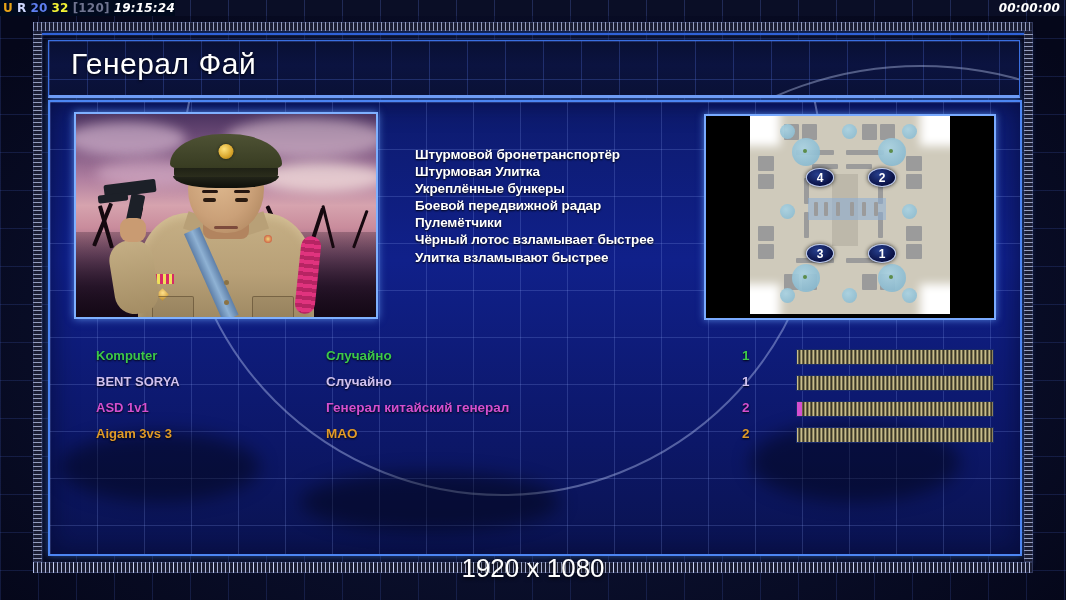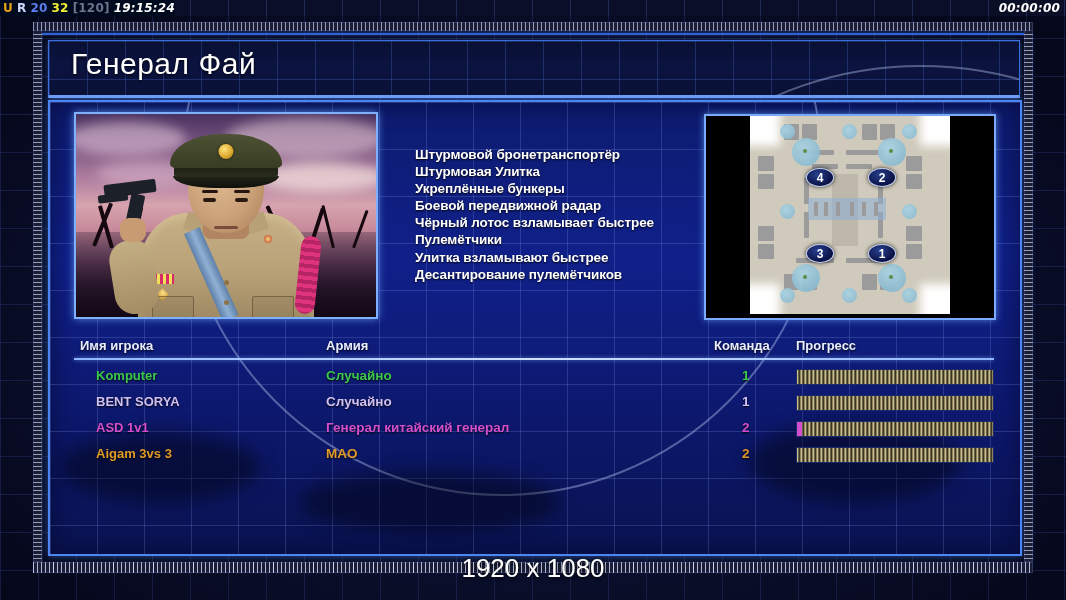--- a/index.html
+++ b/index.html
@@ -295,24 +295,23 @@
     <div class="pt-capgold" style="top:50px;"></div>
     <div class="pt-cap" style="top:20px;"></div>
     <div class="pt-badge" style="top:30px;"></div>
   </div>
 
   <div class="features">
     <div class="f-line">Штурмовой бронетранспортёр</div>
     <div class="f-line">Штурмовая Улитка</div>
     <div class="f-line">Укреплённые бункеры</div>
     <div class="f-line">Боевой передвижной радар</div>
+    <div class="f-line">Пулемётчики</div>
     <div class="f-line">Чёрный лотос взламывает быстрее</div>
-    <div class="f-line">Пулемётчики</div>
     <div class="f-line">Улитка взламывают быстрее</div>
-    <div class="f-line">Десантирование пулемётчиков</div>
   </div>
 
   <div class="minimap-box">
     <div class="mm-bar" style="left:0;"></div>
     <div class="mm-bar" style="left:244px;"></div>
     <div class="mm-inner">
       <div class="mm-corner" style="left:-14px;top:-14px;"></div>
       <div class="mm-corner" style="left:170px;top:-14px;"></div>
       <div class="mm-corner" style="left:-14px;top:168px;"></div>
       <div class="mm-corner" style="left:170px;top:168px;"></div>
@@ -371,27 +370,20 @@
       <div class="mm-tree" style="left:139px;top:159px;"></div>
 
       <div class="mm-num" style="left:56px;top:52px;">4</div>
       <div class="mm-num" style="left:118px;top:52px;">2</div>
       <div class="mm-num" style="left:56px;top:128px;">3</div>
       <div class="mm-num" style="left:118px;top:128px;">1</div>
     </div>
   </div>
 
   <div class="tbl">
-    <div class="tbl-head">
-      <span style="left:6px;">Имя игрока</span>
-      <span style="left:252px;">Армия</span>
-      <span style="left:640px;">Команда</span>
-      <span style="left:722px;">Прогресс</span>
-      <div class="tbl-rule"></div>
-    </div>
 
     <div style="height:6px;"></div>
 
     <div class="row">
       <span class="nm" style="color:#3cc84a;">Komputer</span>
       <span class="am" style="color:#3cc84a;">Случайно</span>
       <span class="tm" style="color:#3cc84a;">1</span>
       <div class="bar">
         <div class="bar-fill"></div>
       </div>

